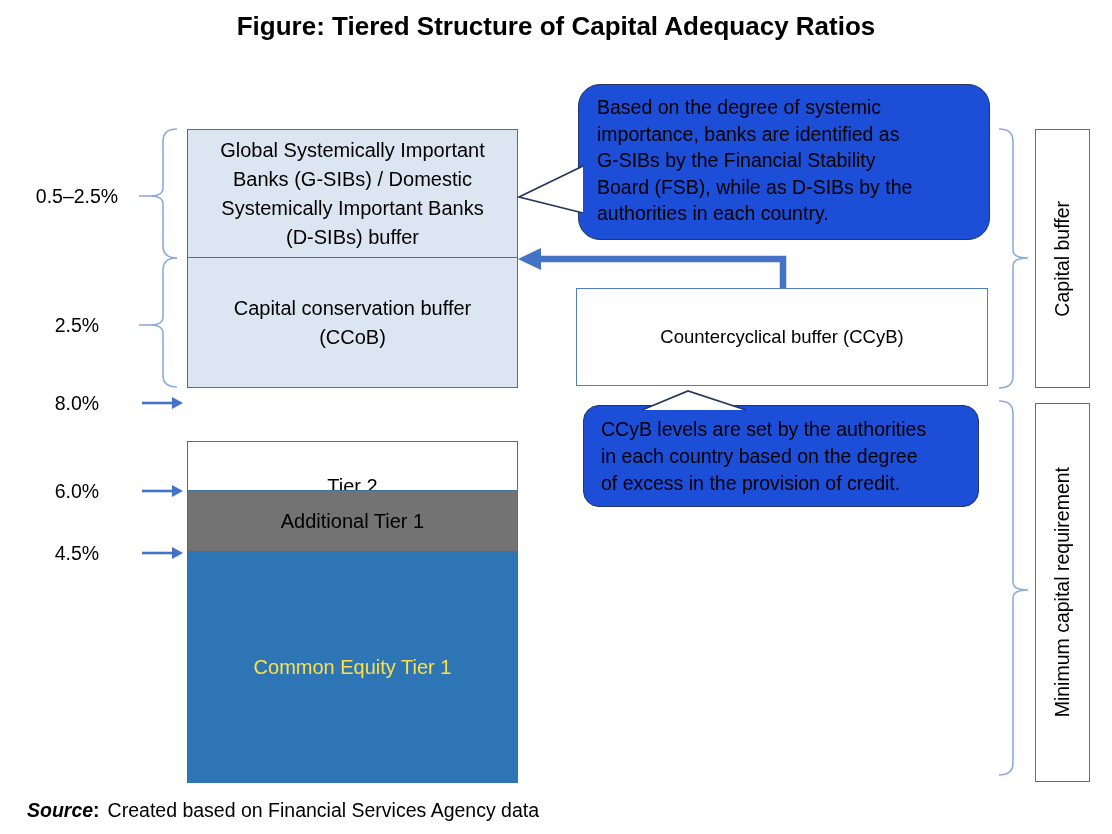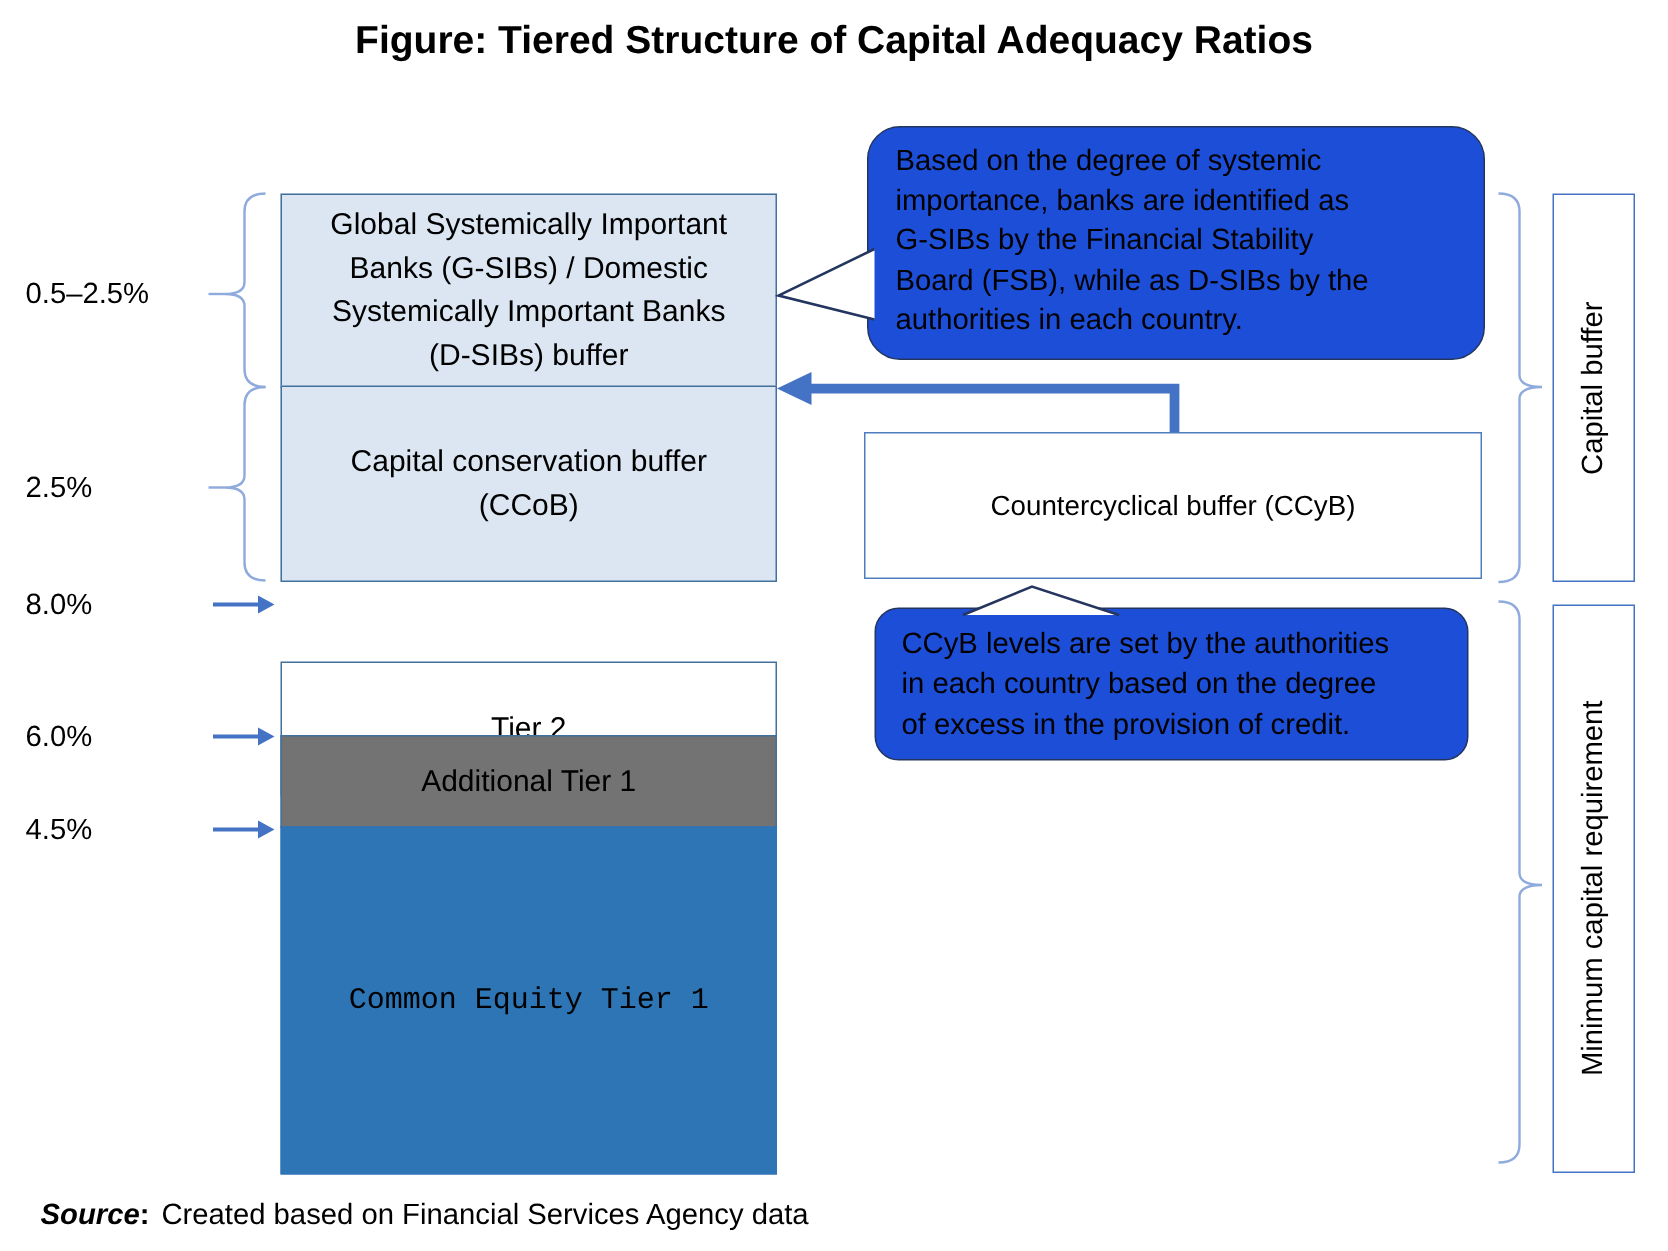--- a/index.html
+++ b/index.html
@@ -15,24 +15,24 @@
   #title{left:0;right:0;top:11px;text-align:center;font-size:26px;font-weight:bold;letter-spacing:0;}
 
   
   .stackbox{left:187px;width:331px;border:1.5px solid #41719c;}
   #gsib-box{top:129px;height:130px;background:#dbe6f2;}
   #ccob-box{top:257px;height:131px;background:#dbe6f2;}
   #tier2-box{top:401px;height:90px;background:#ffffff;margin-top:40px;}
   #at1-box{top:490px;height:62px;background:#737373;}
   #cet1-box{top:551px;height:232px;background:#2e75b6;border-color:#2e75b6;}
   .boxlabel{font-size:20px;line-height:29px;}
-  #cet1-box .boxlabel{color:#000000;font-family:Liberation Mono, monospace;}
+  #cet1-box .boxlabel{color:#fde047;}
 
   
-  .leftlabel{left:17px;width:120px;text-align:left;font-size:19.5px;line-height:26px;}
+  .leftlabel{left:17px;width:120px;text-align:center;font-size:19.5px;line-height:26px;}
   #lbl-gsib{top:183px;}
   #lbl-ccob{top:312px;}
   #lbl-8{top:390px;}
   #lbl-6{top:478px;}
   #lbl-45{top:540px;}
 
   
   #ccyb-box{left:576px;top:288px;width:412px;height:98px;background:#fff;border:1.5px solid #4f7ec0;font-size:18.5px;}
 
   

